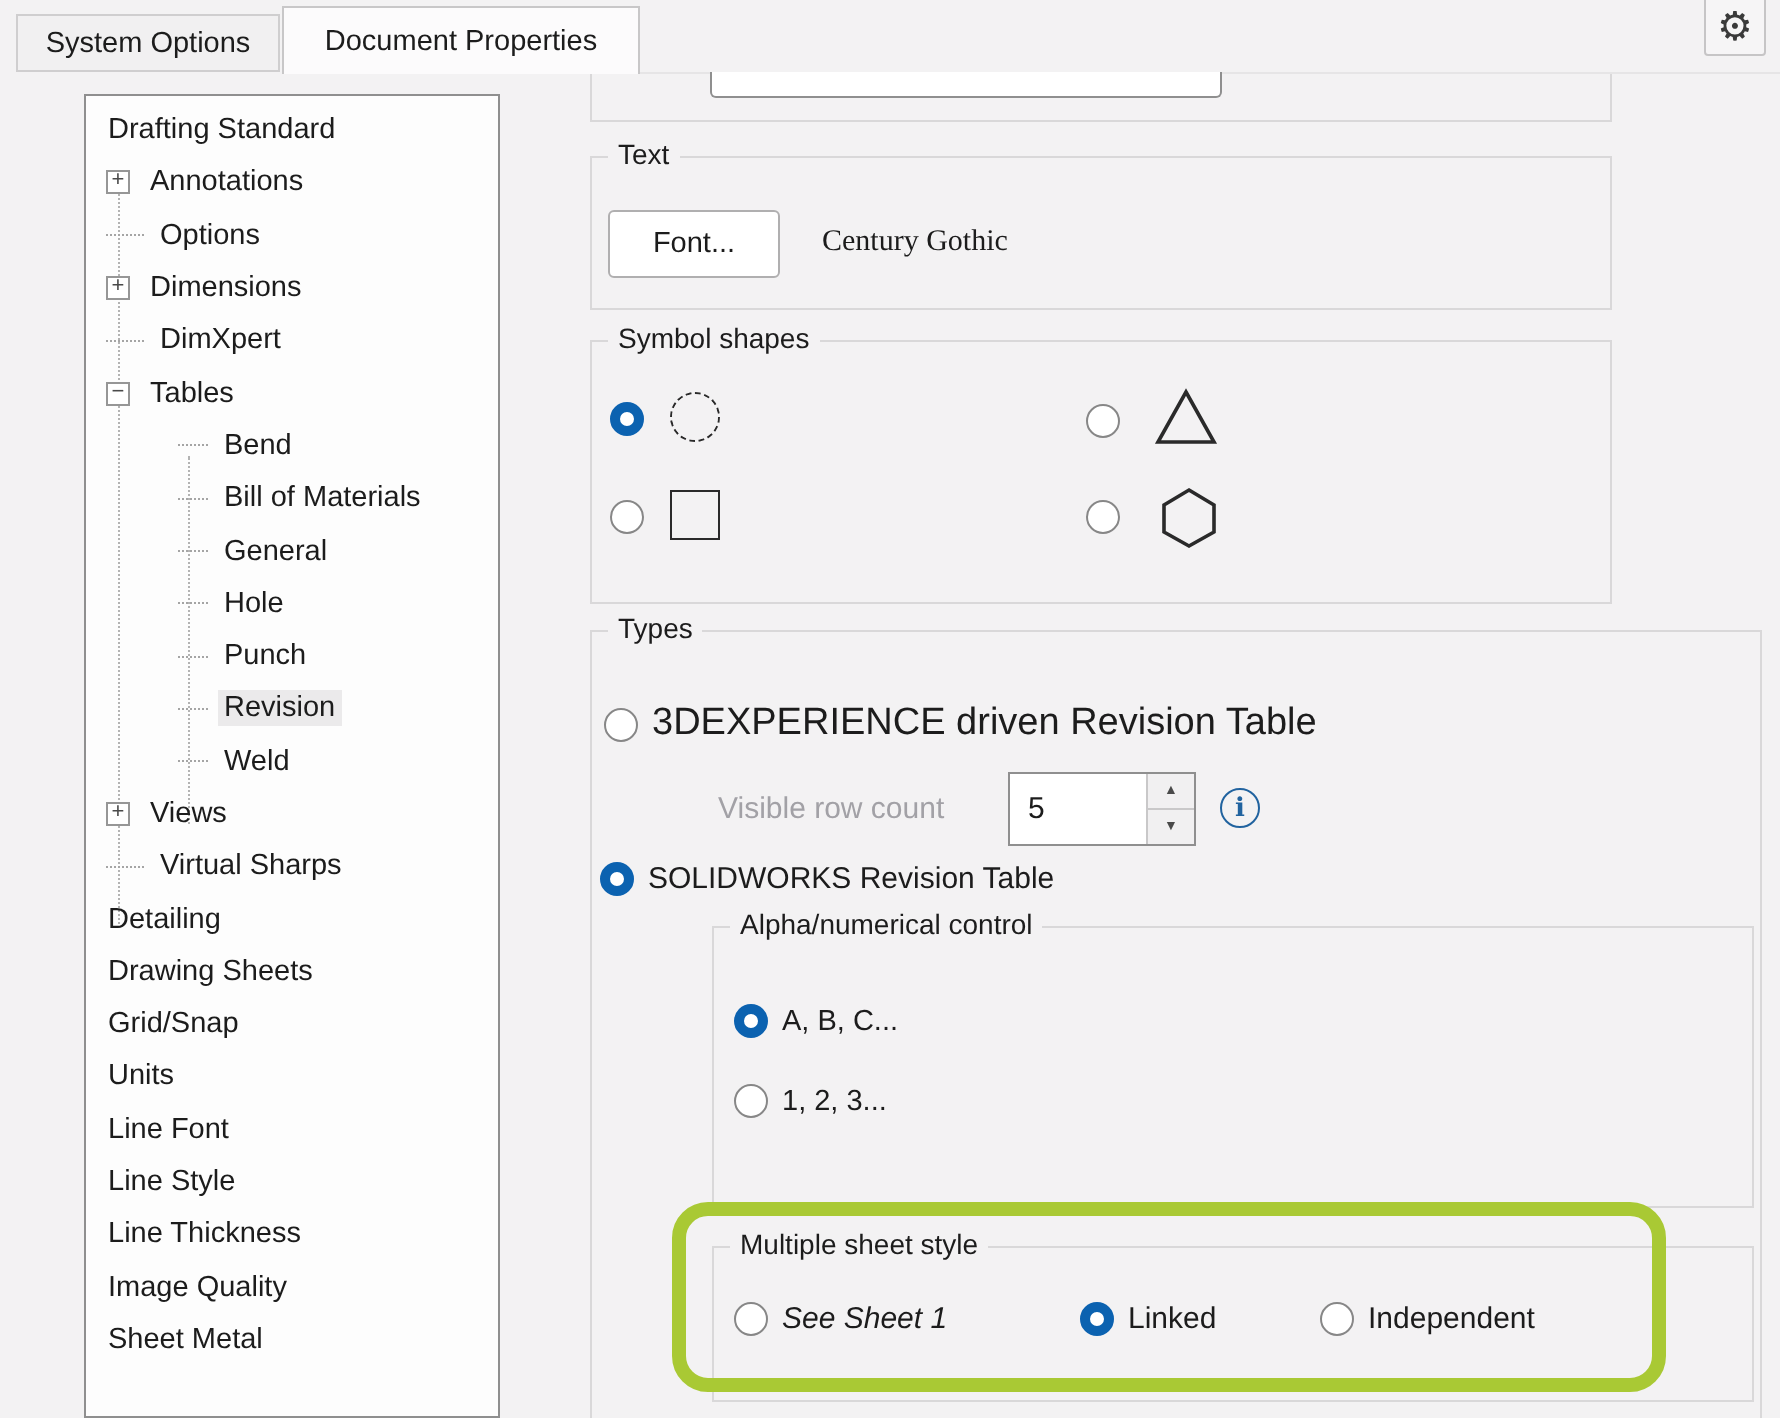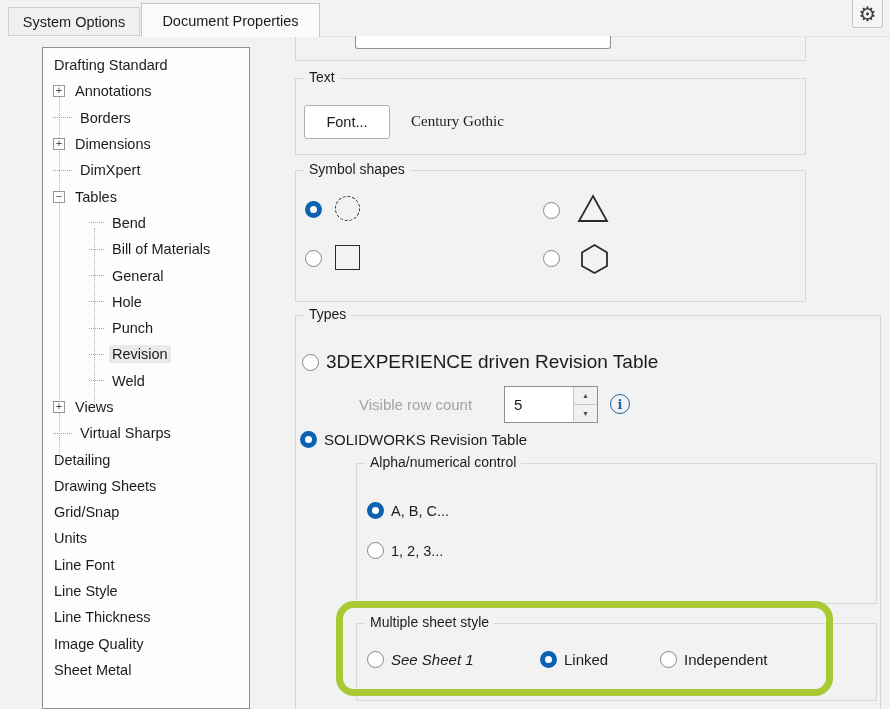--- a/index.html
+++ b/index.html
@@ -97,21 +97,21 @@
 
   <div class="titem lvl0">
     <span class="tlabel">Drafting Standard</span>
     </div>
   <div class="titem lvl1">
     <span class="ebox">+</span>
     <span class="tlabel">Annotations</span>
     </div>
   <div class="titem lvl1">
     <span class="stub"></span>
-    <span class="tlabel">Borders</span>
+    <span class="tlabel">Options</span>
     </div>
   <div class="titem lvl1">
     <span class="ebox">+</span>
     <span class="tlabel">Dimensions</span>
     </div>
   <div class="titem lvl1">
     <span class="stub"></span>
     <span class="tlabel">DimXpert</span>
     </div>
   <div class="titem lvl1">

